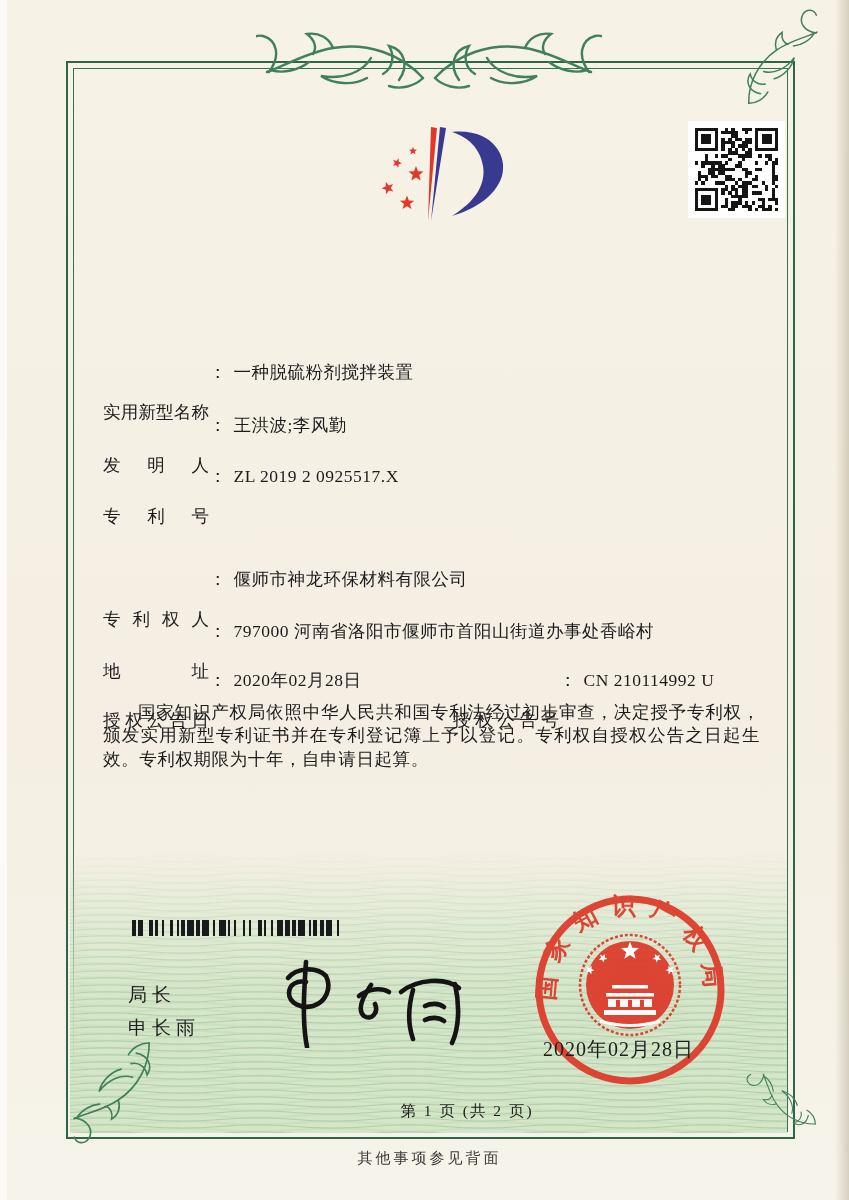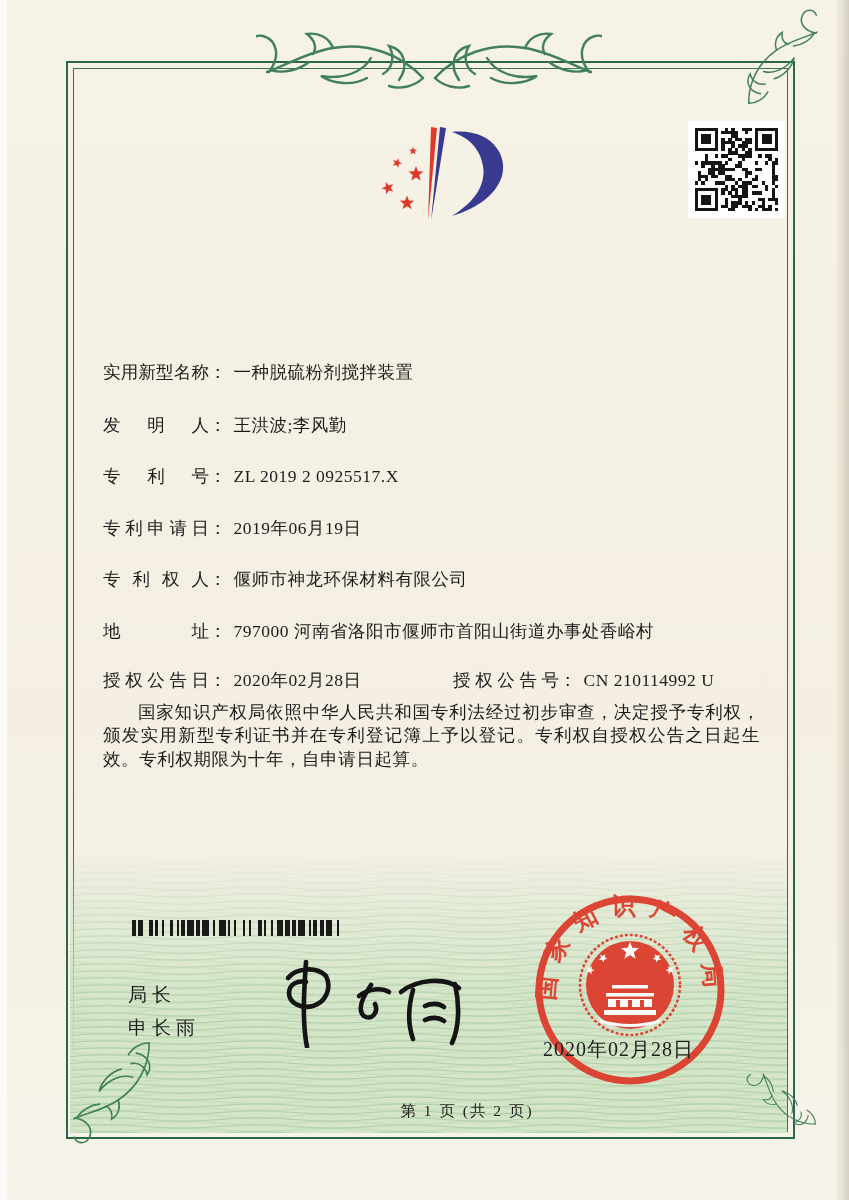--- a/index.html
+++ b/index.html
@@ -19,21 +19,21 @@
         background:linear-gradient(180deg,rgba(214,231,203,0) 0%,rgba(210,228,199,.5) 25%,rgba(209,228,197,.85) 50%,#d4e5c8 85%);}
   .waves{position:absolute;left:0;top:0;
         -webkit-mask-image:linear-gradient(to bottom,transparent 0,rgba(0,0,0,.6) 30%,#000 60%);
         mask-image:linear-gradient(to bottom,transparent 0,rgba(0,0,0,.6) 30%,#000 60%);}
 
   .certno{position:absolute;left:103px;top:127px;font-size:18px;letter-spacing:2px;z-index:3;}
   .title{position:absolute;left:66px;top:246px;width:727px;text-align:center;font-size:42px;
          font-weight:600;letter-spacing:12px;text-indent:12px;z-index:3;}
 
   .frow{position:absolute;left:103px;width:680px;font-size:17.5px;z-index:3;white-space:nowrap;}
-  .flabel{display:inline-block;width:106px;text-align:justify;text-align-last:justify;vertical-align:top;}
+  .flabel{display:inline-block;width:106px;text-align:justify;text-align-last:justify;vertical-align:top;margin-top:40px;}
   .fvalue{margin-left:7px;letter-spacing:.5px;}
   .fpair2{position:absolute;left:350px;top:0;}
 
   .paras{position:absolute;left:103px;top:701px;width:657px;z-index:3;}
   .paras p{margin:0;font-size:17.5px;line-height:23.4px;text-align:justify;text-indent:2em;letter-spacing:.6px;}
 
   .barcode{position:absolute;left:132px;top:920px;width:212px;height:16px;z-index:3;font-size:0;}
   .barcode i{display:inline-block;height:16px;}
 
   .officer-title{position:absolute;left:128px;top:982px;font-size:19px;letter-spacing:5px;z-index:3;
@@ -425,23 +425,20 @@
 
   <div class="frow" style="top:360px">
     <span class="flabel">实用新型名称</span><span>：</span><span class="fvalue">一种脱硫粉剂搅拌装置</span>
   </div>
   <div class="frow" style="top:413px">
     <span class="flabel">发明人</span><span>：</span><span class="fvalue">王洪波;李风勤</span>
   </div>
   <div class="frow" style="top:464px">
     <span class="flabel">专利号</span><span>：</span><span class="fvalue">ZL 2019 2 0925517.X</span>
   </div>
-  <div class="frow" style="top:516px">
-    <span class="flabel">专利申请日</span><span>：</span><span class="fvalue">2019年06月19日</span>
-  </div>
   <div class="frow" style="top:567px">
     <span class="flabel">专利权人</span><span>：</span><span class="fvalue">偃师市神龙环保材料有限公司</span>
   </div>
   <div class="frow" style="top:619px">
     <span class="flabel">地址</span><span>：</span><span class="fvalue">797000 河南省洛阳市偃师市首阳山街道办事处香峪村</span>
   </div>
   <div class="frow" style="top:668px">
     <span class="flabel">授权公告日</span><span>：</span><span class="fvalue">2020年02月28日</span>
     <span class="fpair2">
       <span class="flabel">授权公告号</span><span>：</span><span class="fvalue">CN 210114992 U</span>
@@ -497,14 +494,15 @@
         <rect x="616" y="1000" width="4" height="7"></rect>
         <rect x="628" y="1000" width="4" height="7"></rect>
         <rect x="640" y="1000" width="4" height="7"></rect>
       </g>
       <path d="M600,1021 Q630,1030 660,1021" fill="none" stroke="#ffffff" stroke-width="3"></path>
     </g>
   </svg>
   <div class="seal-date">2020年02月28日</div>
 
   <div class="page-info">第 1 页 (共 2 页)</div>
+  <div class="back-note">其他事项参见背面</div>
 
 </div>
 
 </body></html>

